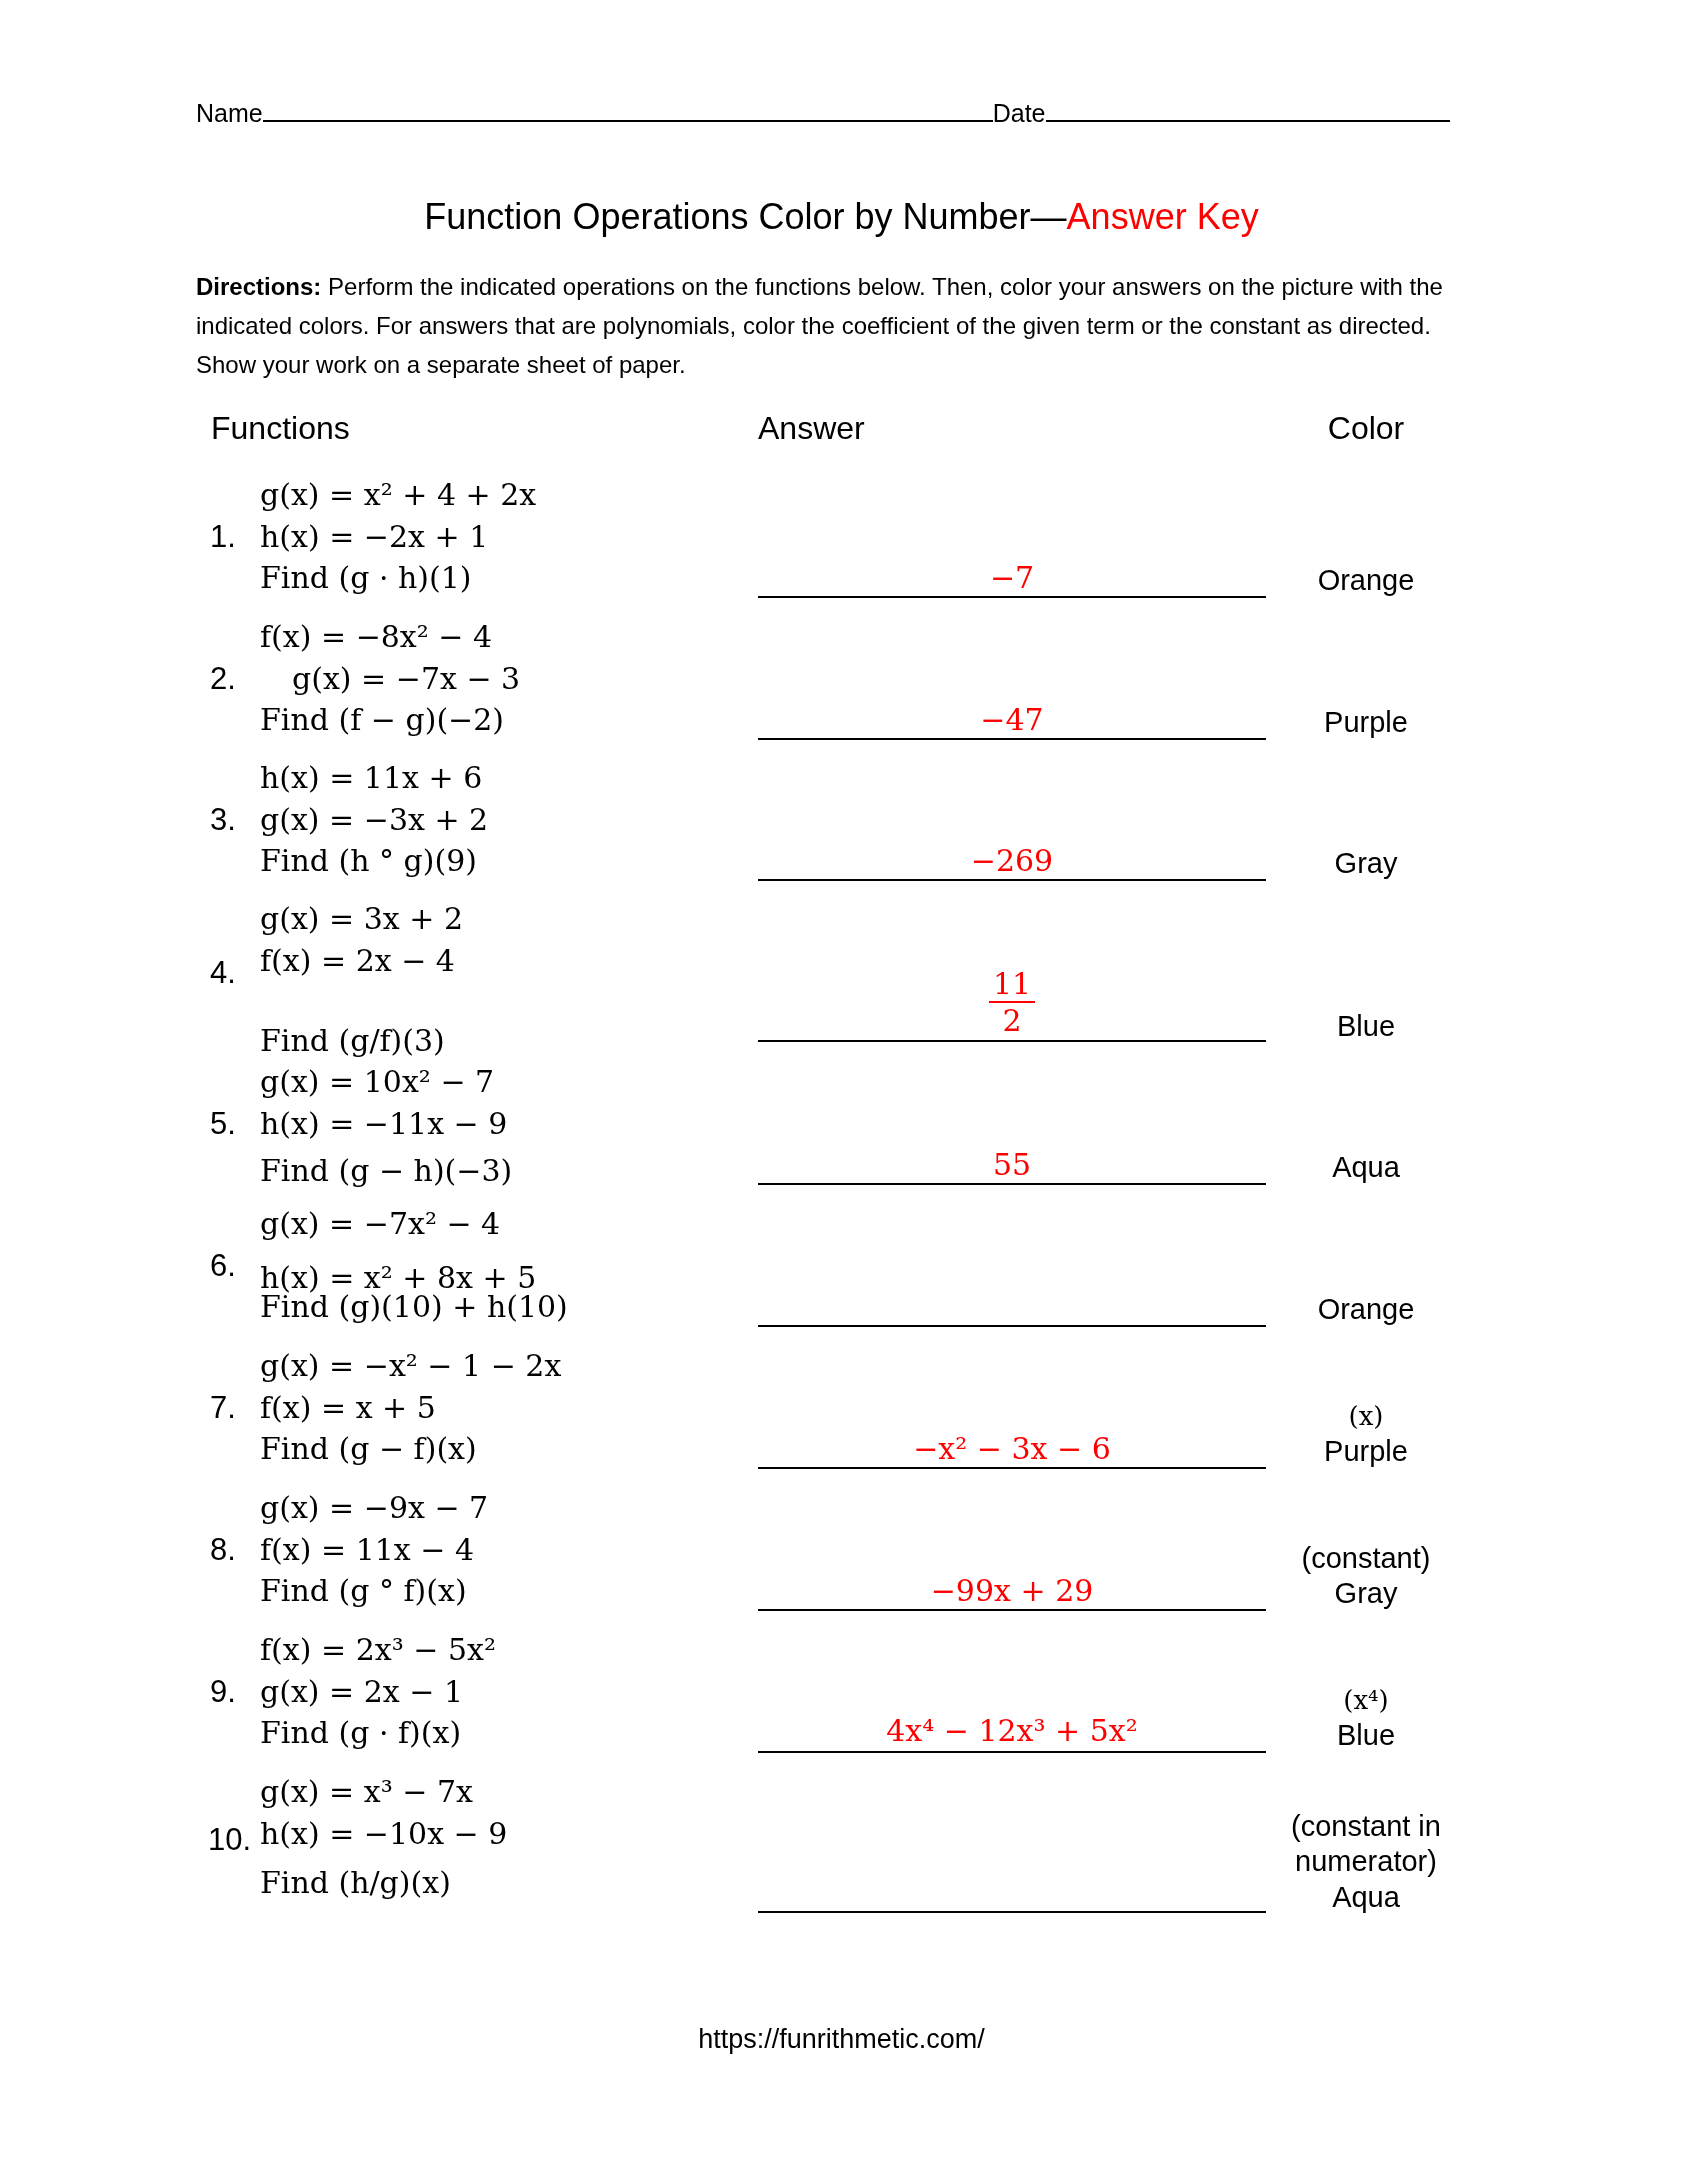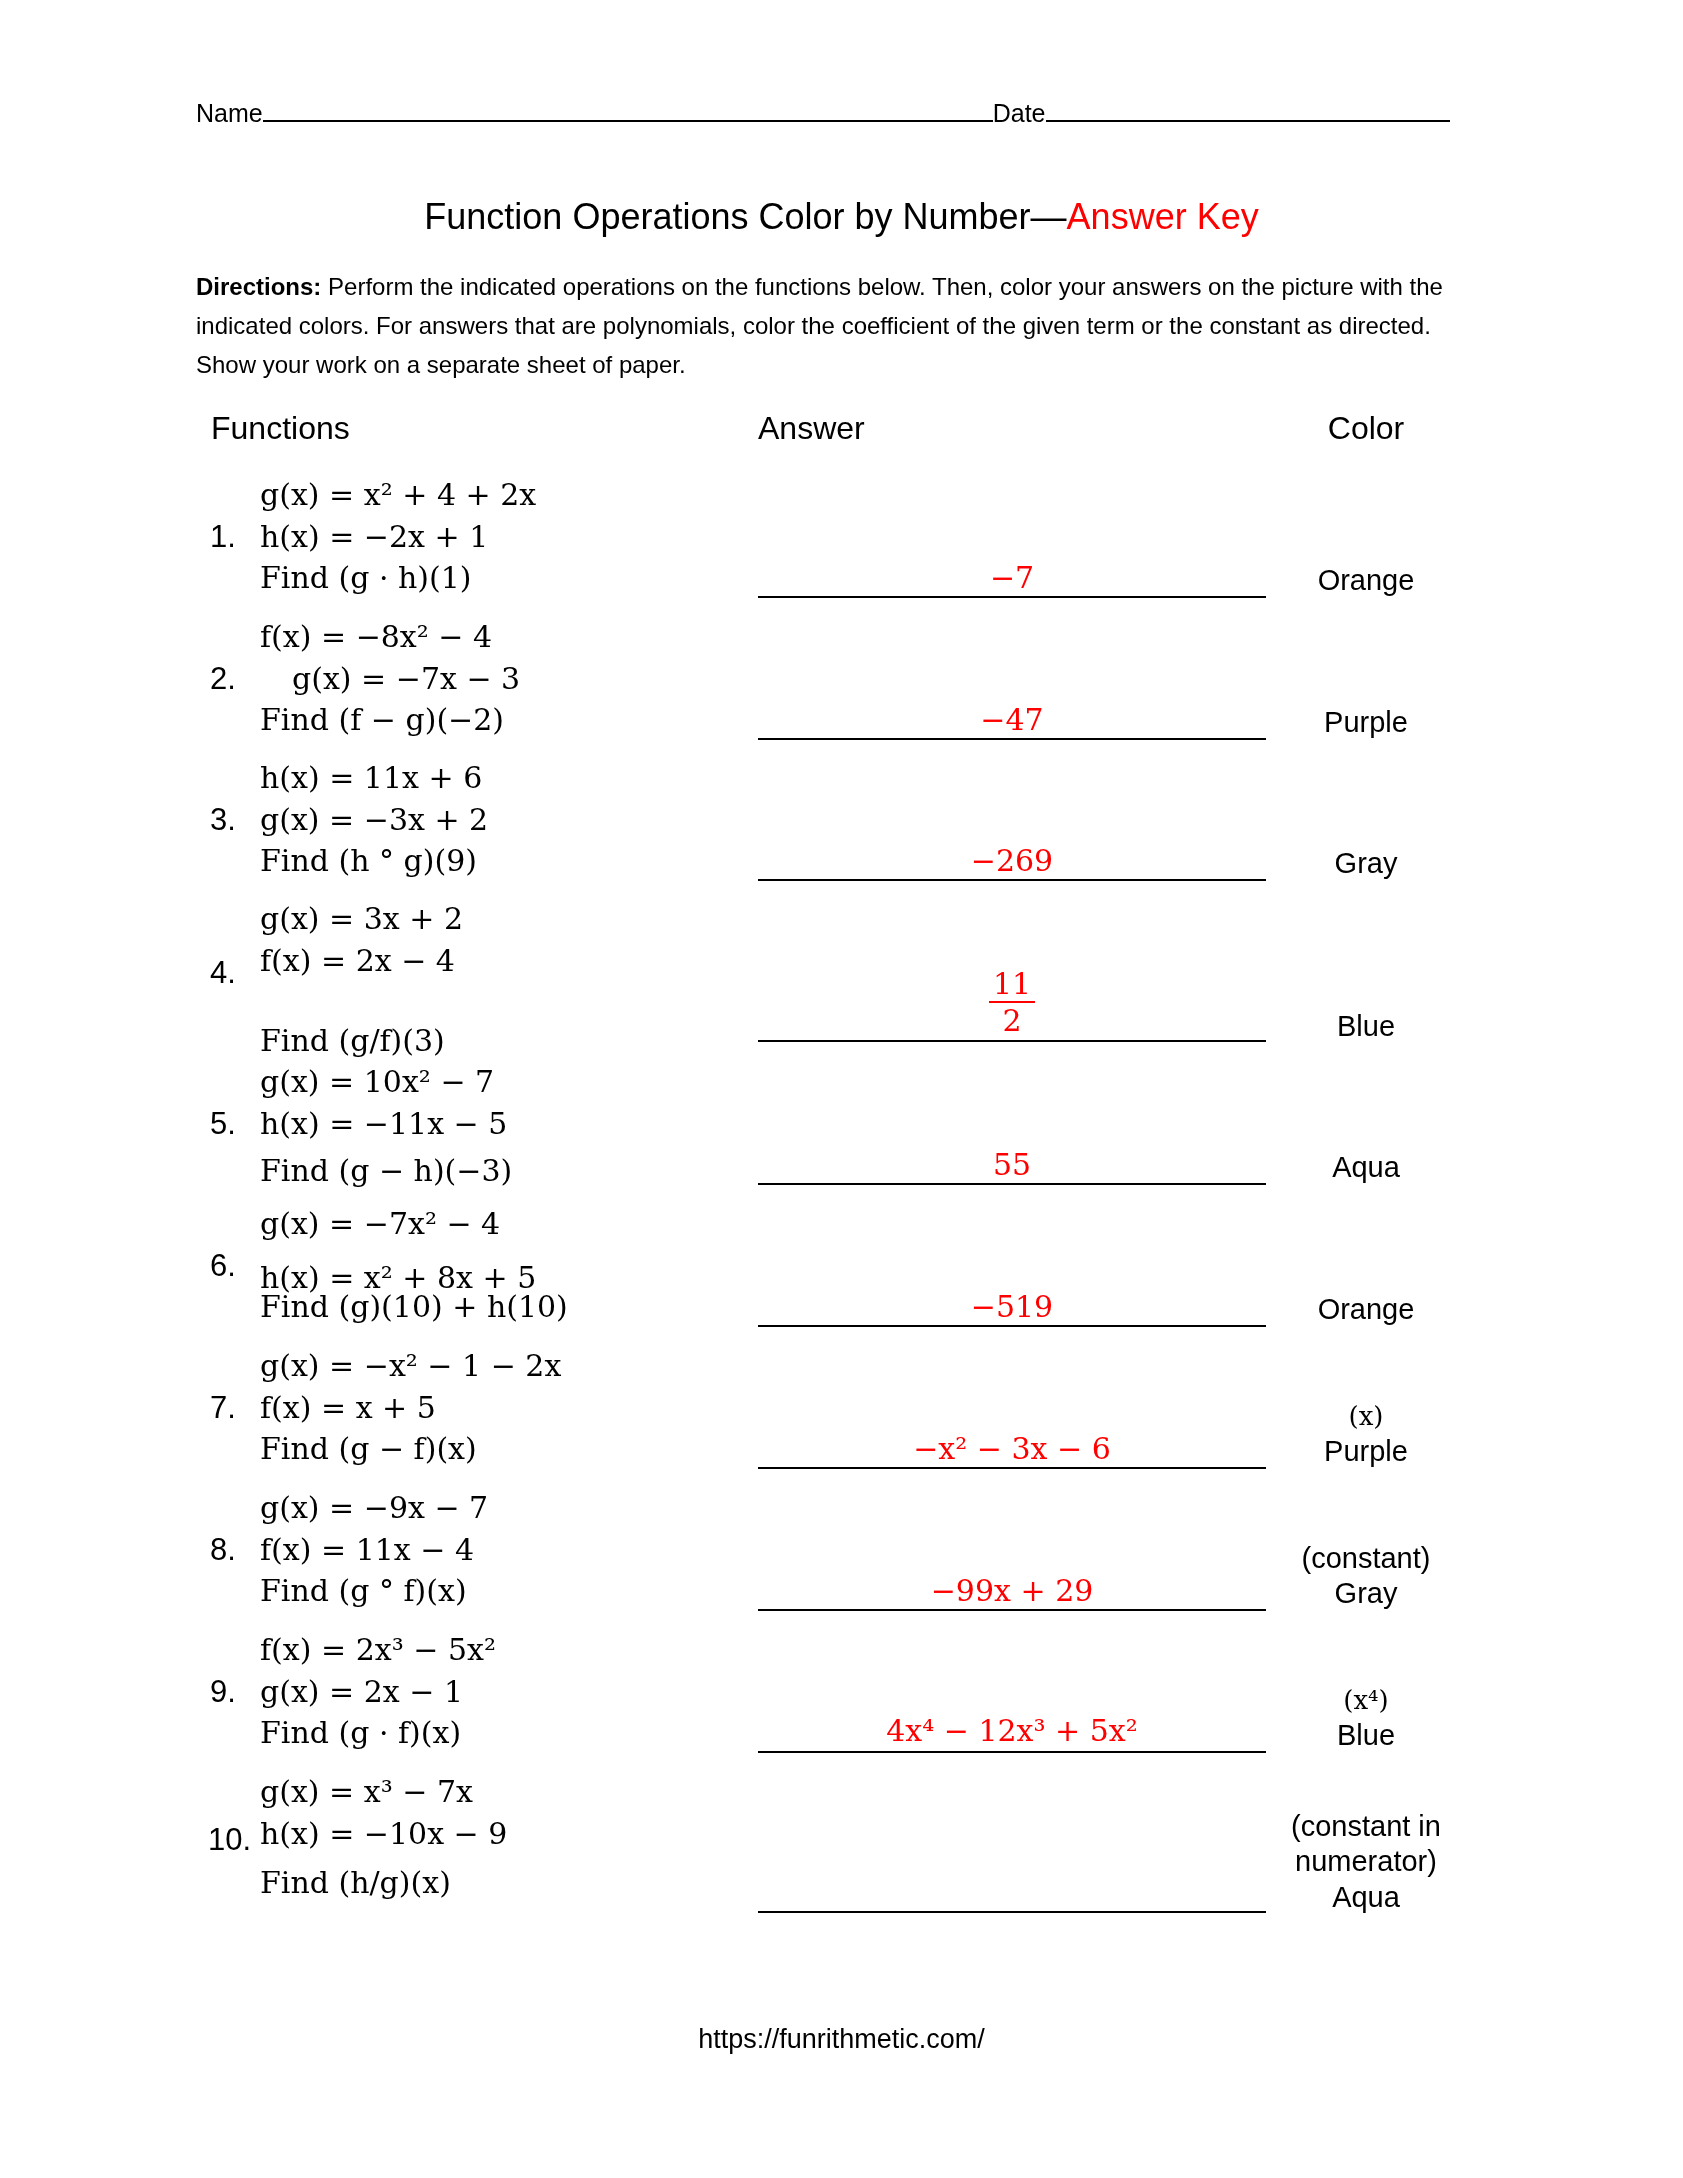--- a/index.html
+++ b/index.html
@@ -81,33 +81,32 @@
   <div class="answer math" style="top:65px;">
     <span class="frac"><span class="n">11</span><span class="d">2</span></span>
   </div>
   <div class="answer-line" style="top:139px;"></div>
   <div class="color-label" style="top:107px;">Blue</div>
 </div>
 
 <div class="row" style="top:1064px;">
   <div class="num" style="top:42px;">5.</div>
   <div class="fn-line math" style="top:0px;">g(x) = 10x² − 7</div>
-  <div class="fn-line math" style="top:42px;">h(x) = −11x − 5</div>
+  <div class="fn-line math" style="top:42px;">h(x) = −11x − 9</div>
   <div class="fn-line math" style="top:70px;margin-top:19px;">Find (g − h)(−3)</div>
   <div class="answer math" style="top:83px;">55</div>
   <div class="answer-line" style="top:119px;"></div>
   <div class="color-label" style="top:85px;">Aqua</div>
 </div>
 
 <div class="row" style="top:1206px;">
   <div class="num" style="top:42px;">6.</div>
   <div class="fn-line math" style="top:0px;">g(x) = −7x² − 4</div>
   <div class="fn-line math" style="top:42px;margin-top:12px;">h(x) = x² + 8x + 5</div>
   <div class="fn-line math" style="top:83px;">Find (g)(10) + h(10)</div>
-  <div class="answer math" style="top:83px;">−519</div>
   <div class="answer-line" style="top:119px;"></div>
   <div class="color-label" style="top:85px;">Orange</div>
 </div>
 
 <div class="row" style="top:1348px;">
   <div class="num" style="top:42px;">7.</div>
   <div class="fn-line math" style="top:0px;">g(x) = −x² − 1 − 2x</div>
   <div class="fn-line math" style="top:42px;">f(x) = x + 5</div>
   <div class="fn-line math" style="top:83px;">Find (g − f)(x)</div>
   <div class="answer math" style="top:83px;">−x² − 3x − 6</div>

